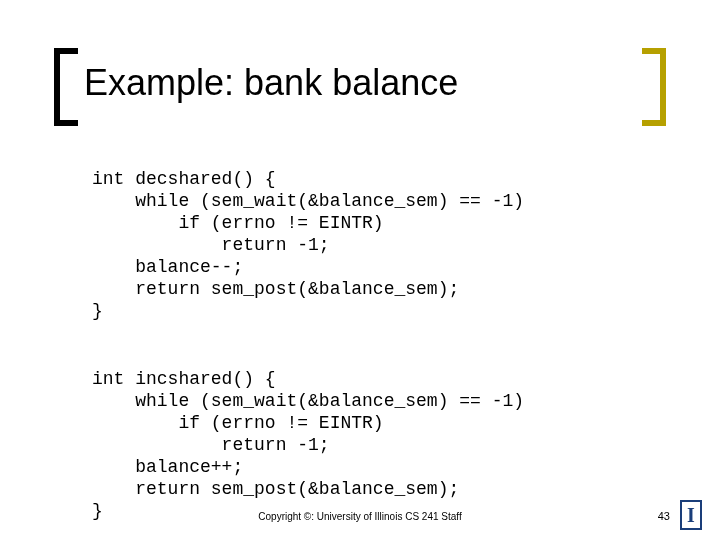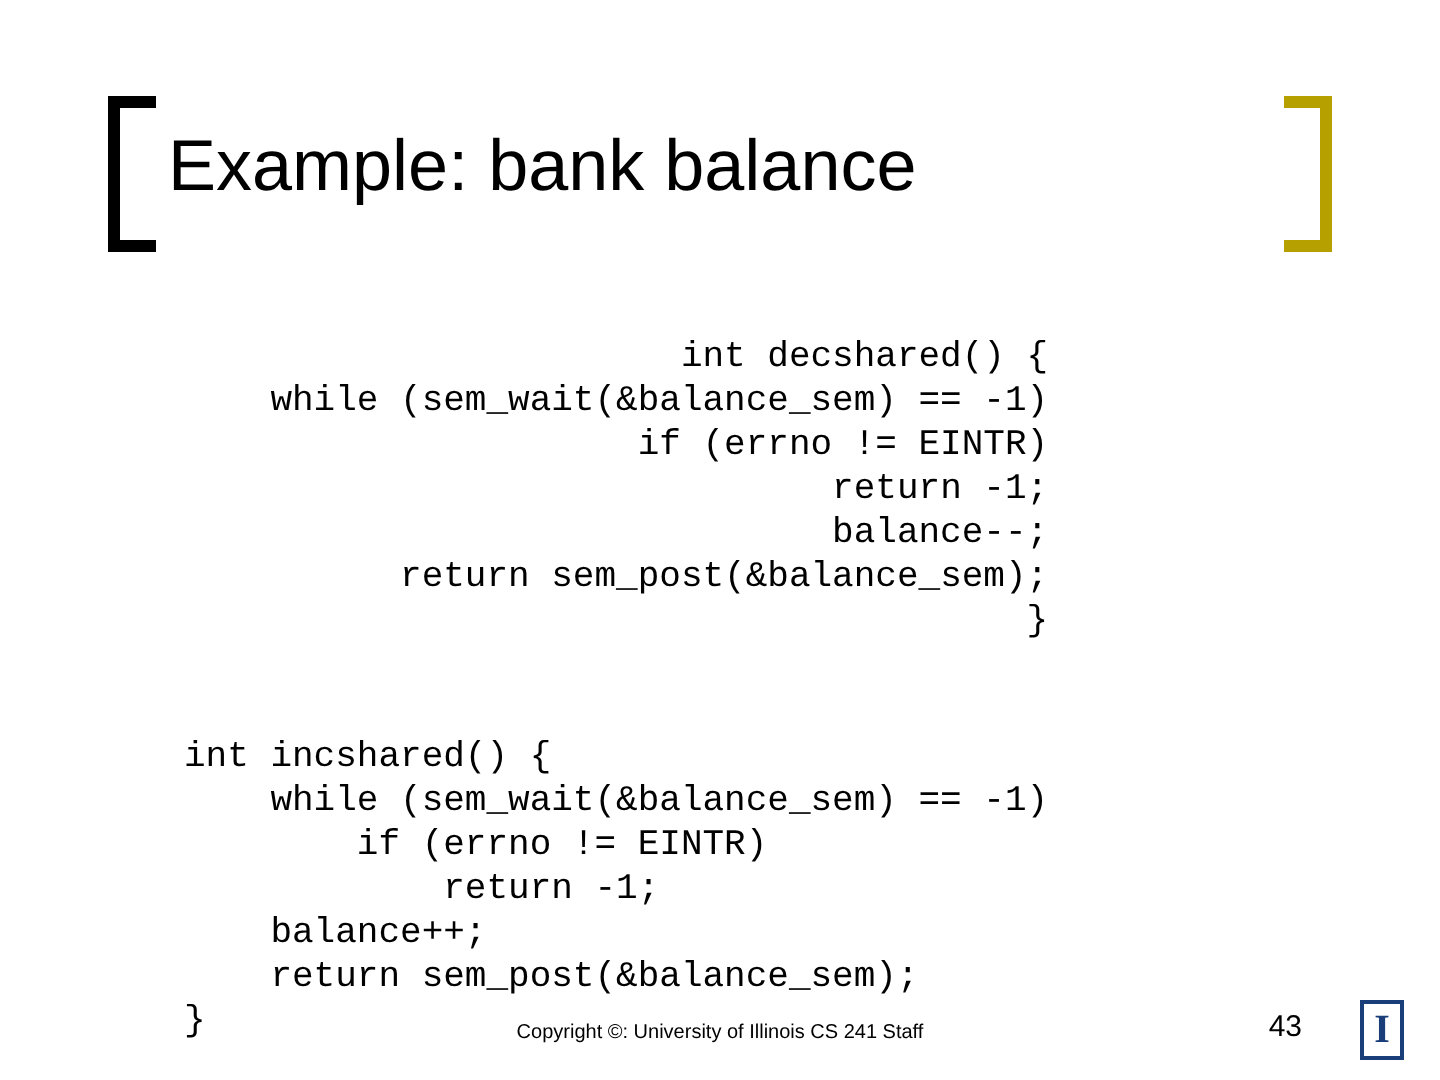--- a/index.html
+++ b/index.html
@@ -55,36 +55,36 @@
   }
   .code-block {
     position: absolute;
     left: 92px;
     font-family: "Courier New", Courier, monospace;
     font-size: 18px;
     line-height: 22px;
     white-space: pre;
     color: #000;
   }
-  .code1 { top: 168px; text-align: right; }
+  .code1 { top: 168px; }
   .code2 { top: 368px; }
   .footer-copy {
     position: absolute;
     bottom: 18px;
     left: 0;
     right: 0;
     text-align: center;
     font-size: 10px;
     color: #000;
   }
   .page-num {
     position: absolute;
     bottom: 18px;
-    right: 69px;
-    font-size: 15px;
+    right: 50px;
+    font-size: 11px;
     color: #000;
   }
   .logo {
     position: absolute;
     bottom: 10px;
     right: 18px;
     width: 22px;
     height: 30px;
     border: 2px solid #1a3e7a;
     box-sizing: border-box;

